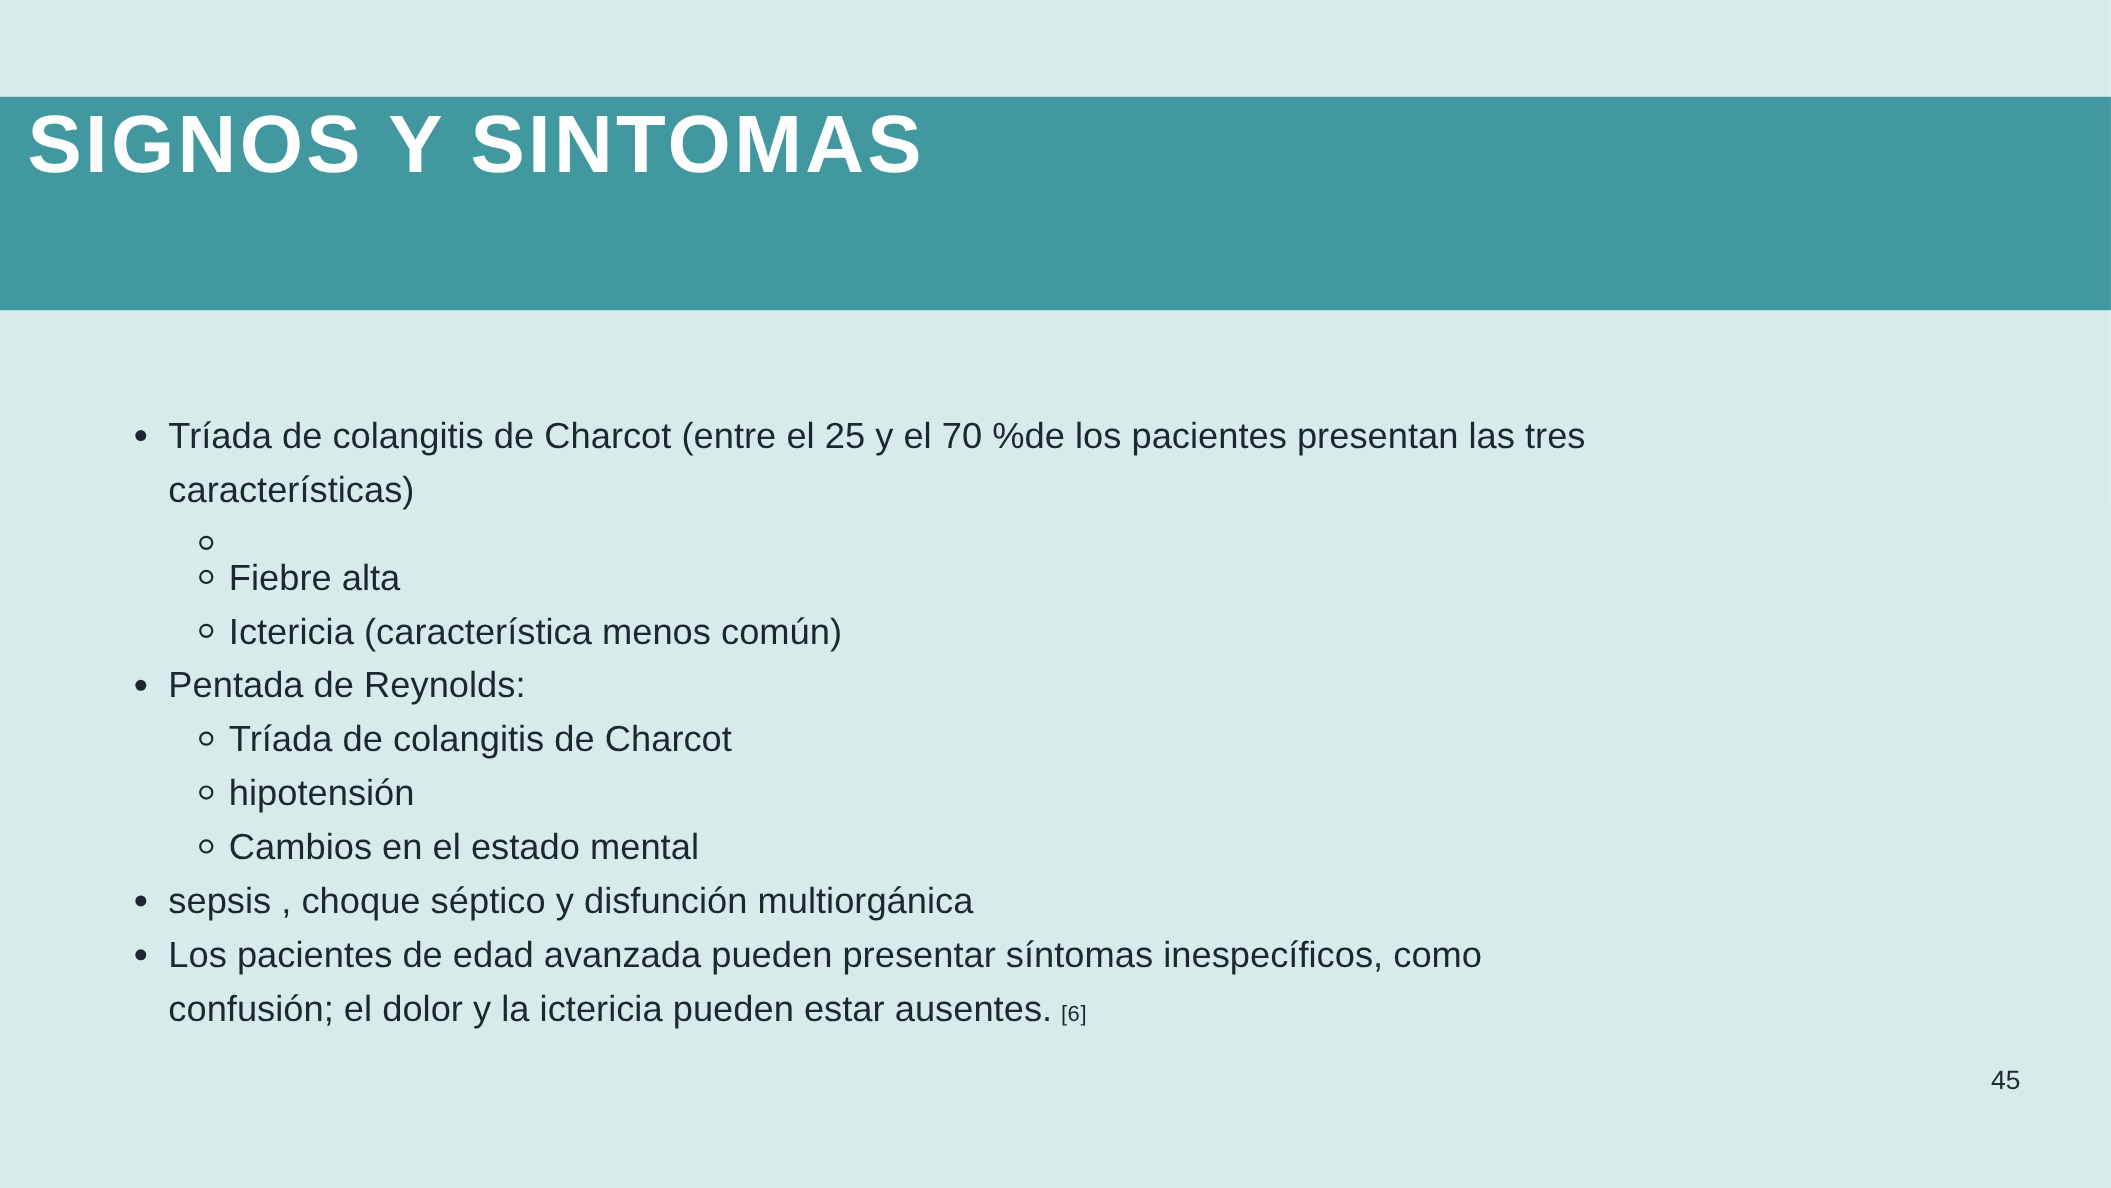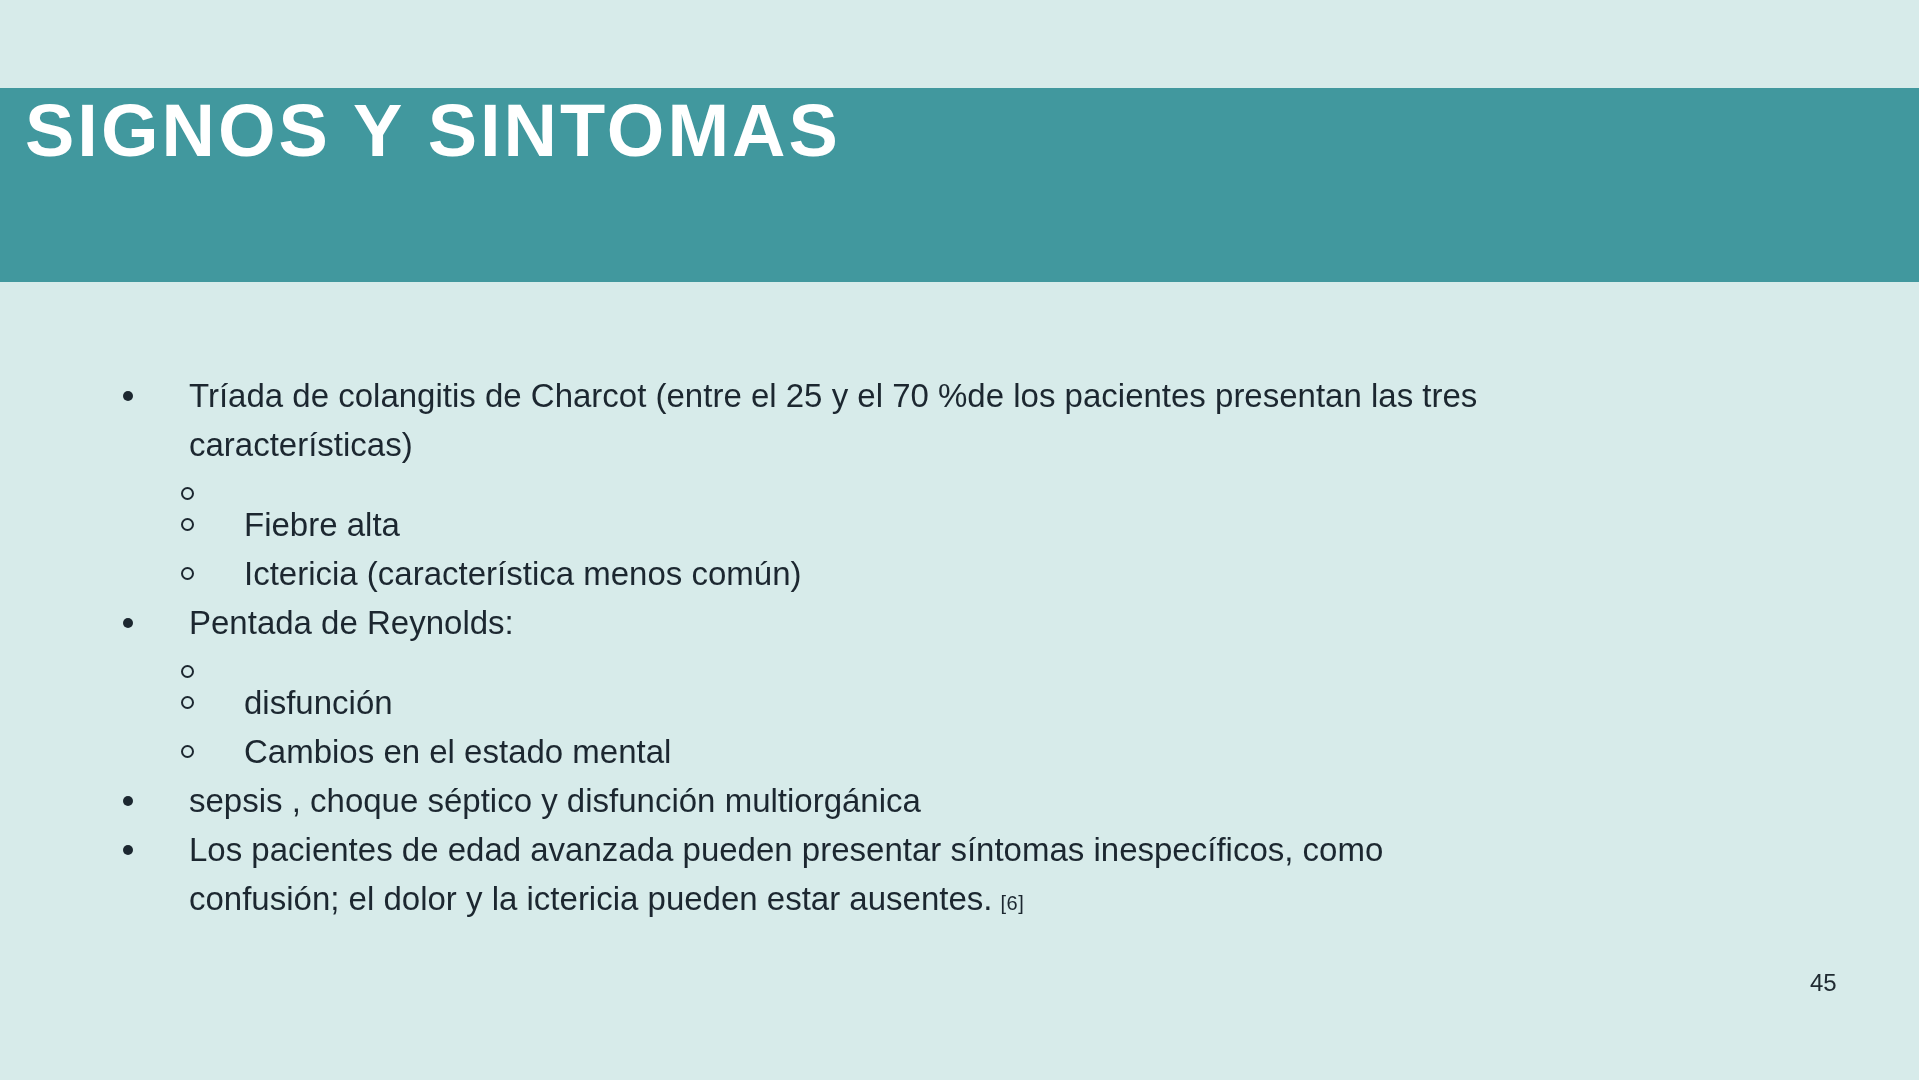--- a/index.html
+++ b/index.html
@@ -30,21 +30,21 @@
     white-space: nowrap;
   }
   .content {
     position: absolute;
     top: 371px; left: 118px;
     width: 1420px;
     color: #1c2730;
     font-size: 33px;
     line-height: 49px;
   }
-  .row { display: flex; align-items: flex-start; gap: 36px; }
+  .row { display: flex; align-items: flex-start; }
   .row .marker-col {
     flex: 0 0 auto;
     display: flex;
     justify-content: flex-start;
   }
   .row.l1 .marker-col { width: 30px; padding-left: 5px; }
   .row.l2 { padding-left: 62px; }
   .row.l2 .marker-col { width: 27px; padding-left: 1px; }
   .dot {
     width: 10px; height: 10px;
@@ -108,26 +108,27 @@
       <div class="row l1">
         <span class="marker-col">
           <span class="dot"></span>
         </span>
         <span class="text"><span>Pentada de Reynolds:</span></span>
       </div>
       <div class="row l2">
         <span class="marker-col">
           <span class="circle"></span>
         </span>
+        <span class="text"><span>Tríada de colangitis de Charcot</span></span>
       </div>
       <div class="row l2">
         <span class="marker-col">
           <span class="circle"></span>
         </span>
-        <span class="text"><span>disfunción</span></span>
+        <span class="text"><span>hipotensión</span></span>
       </div>
       <div class="row l2">
         <span class="marker-col">
           <span class="circle"></span>
         </span>
         <span class="text"><span>Cambios en el estado mental</span></span>
       </div>
       <div class="row l1">
         <span class="marker-col">
           <span class="dot"></span>

